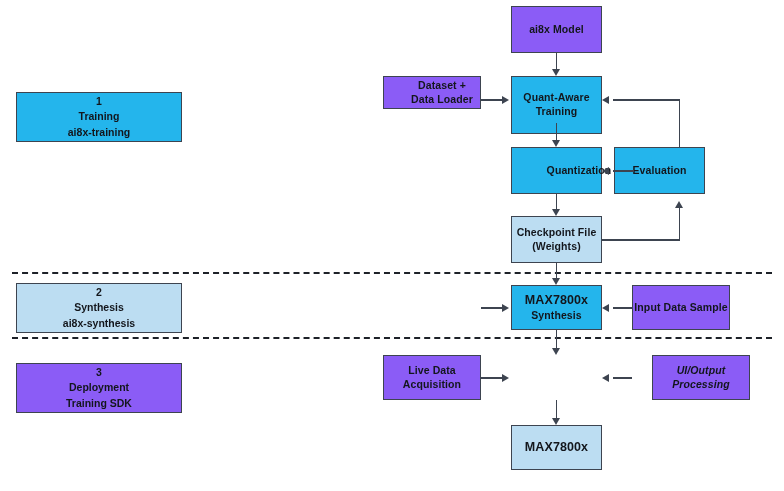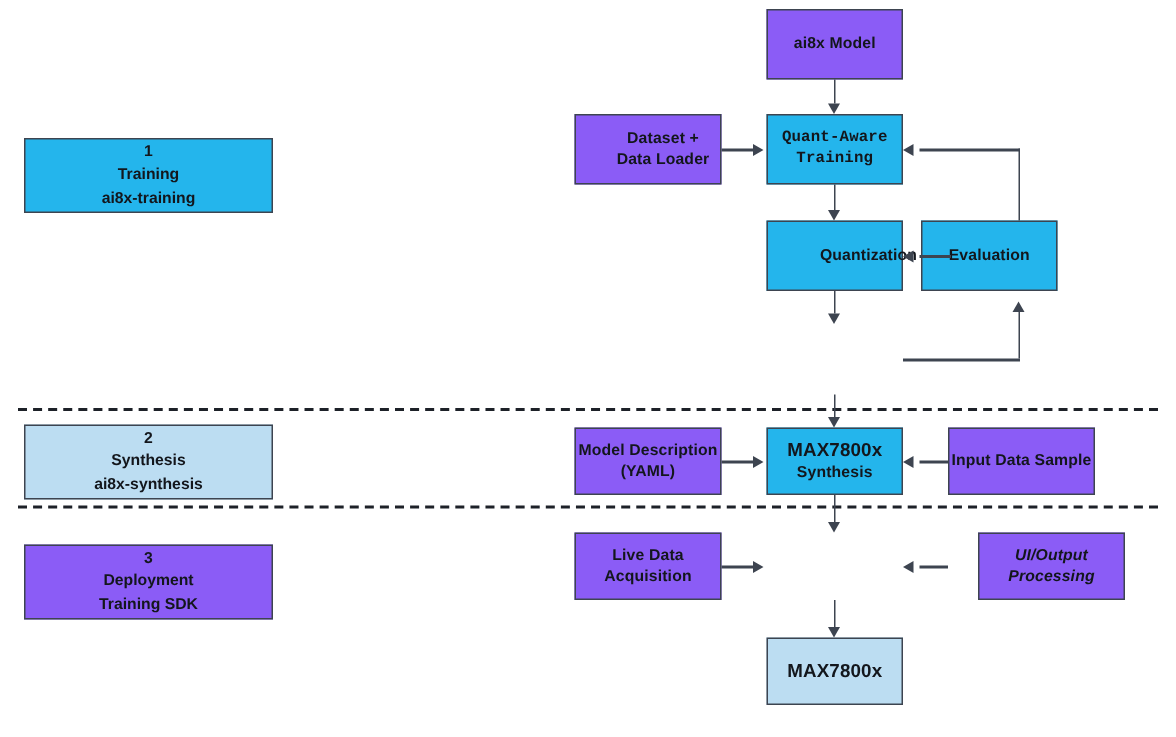--- a/index.html
+++ b/index.html
@@ -117,43 +117,43 @@
     <span class="ln">Training SDK</span>
   </div>
 
   <div class="sep" style="left:12px; top:272px; width:760px;"></div>
   <div class="sep" style="left:12px; top:337px; width:760px;"></div>
 
   <div class="node fill-pale" style="left:511px; top:6px; width:91px; height:47px;">
     <span class="ln">ai8x Model</span>
   </div>
 
-  <div class="node fill-pale" style="left:383px; top:76px; width:98px; height:47px;padding-left:20px;">
+  <div class="node fill-pale" style="left:383px; top:76px; width:98px; height:33px;padding-left:20px;">
     <span class="ln">Dataset +</span>
     <span class="ln">Data Loader</span>
   </div>
 
-  <div class="node fill-cyan" style="left:511px; top:76px; width:91px; height:47px;font-family:Liberation Mono, monospace;">
+  <div class="node fill-cyan" style="left:511px; top:76px; width:91px; height:58px;">
     <span class="ln">Quant-Aware</span>
     <span class="ln">Training</span>
   </div>
 
   <div class="node fill-cyan" style="left:511px; top:147px; width:91px; height:47px;padding-left:45px;">
     <span class="ln">Quantization</span>
   </div>
 
   <div class="node fill-cyan" style="left:614px; top:147px; width:91px; height:47px;">
     <span class="ln">Evaluation</span>
   </div>
 
-
-  <div class="node fill-pale" style="left:383px; top:285px; width:98px; height:45px;">
-    <span class="ln">Model Description</span>
-    <span class="ln">(YAML)</span>
-  </div>
+  <div class="node fill-light" style="left:511px; top:216px; width:91px; height:47px;">
+    <span class="ln">Checkpoint File</span>
+    <span class="ln">(Weights)</span>
+  </div>
+
 
   <div class="node fill-cyan" style="left:511px; top:285px; width:91px; height:45px;">
     <span class="ln t-big">MAX7800x</span>
     <span class="ln t-sm">Synthesis</span>
   </div>
 
   <div class="node fill-pale" style="left:632px; top:285px; width:98px; height:45px;">
     <span class="ln">Input Data Sample</span>
   </div>
 

